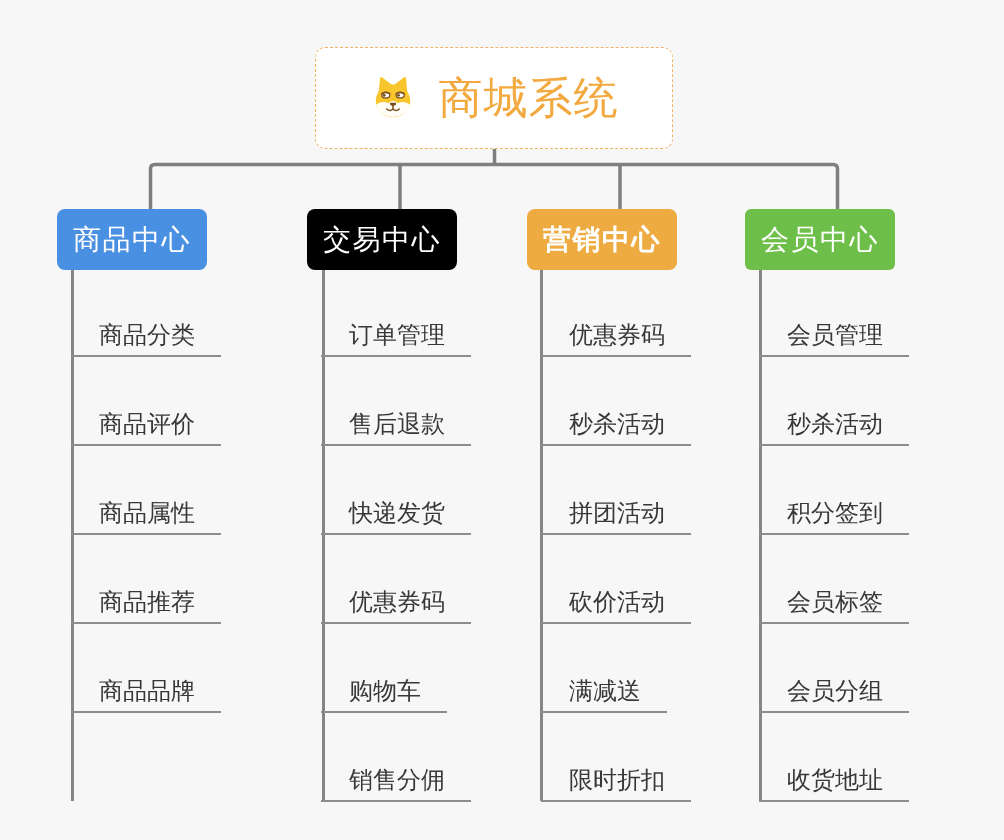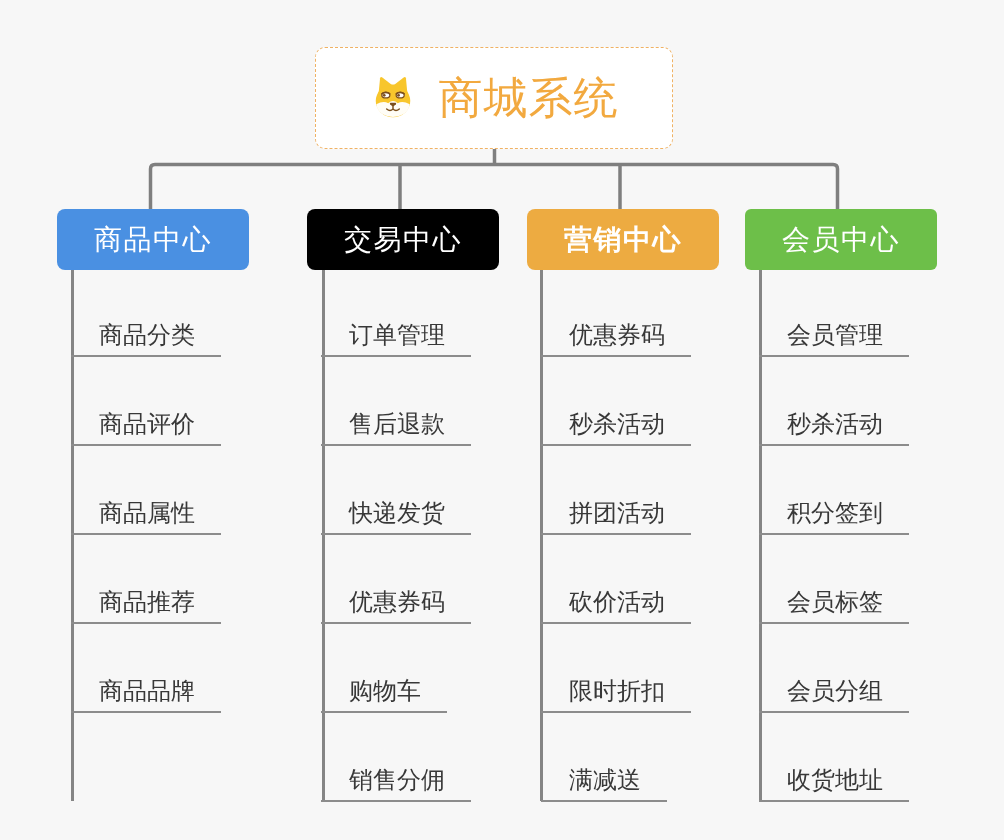--- a/index.html
+++ b/index.html
@@ -38,21 +38,21 @@
     letter-spacing:1px;
     color:#f2a93f;
     line-height:1;
     white-space:nowrap;
   }
   .dog-icon{display:block;}
   
   .branch-box{
     position:absolute;
     top:209px;
-    width:192px;height:61px;
+    width:150px;height:61px;
     border-radius:8px;
     display:flex;
     align-items:center;
     justify-content:center;
     color:#ffffff;
     font-size:28px;
     letter-spacing:1.5px;
     white-space:nowrap;
     cursor:pointer;
   }
@@ -145,22 +145,22 @@
         <li>销售分佣</li>
       </ul>
       <div class="branch-box" style="left: 527px; background: rgb(237, 171, 65); font-weight: bold;">
       <span>营销中心</span>
     </div>
       <ul class="item-list" style="left: 541px;">
         <li>优惠券码</li>
         <li>秒杀活动</li>
         <li>拼团活动</li>
         <li>砍价活动</li>
+        <li>满减送</li>
         <li>限时折扣</li>
-        <li>满减送</li>
       </ul>
       <div class="branch-box" style="left: 745px; background: rgb(109, 191, 73); border-radius: 6px;">
       <span>会员中心</span>
     </div>
       <ul class="item-list" style="left: 759px;">
         <li>会员管理</li>
         <li>秒杀活动</li>
         <li>积分签到</li>
         <li>会员标签</li>
         <li>会员分组</li>

